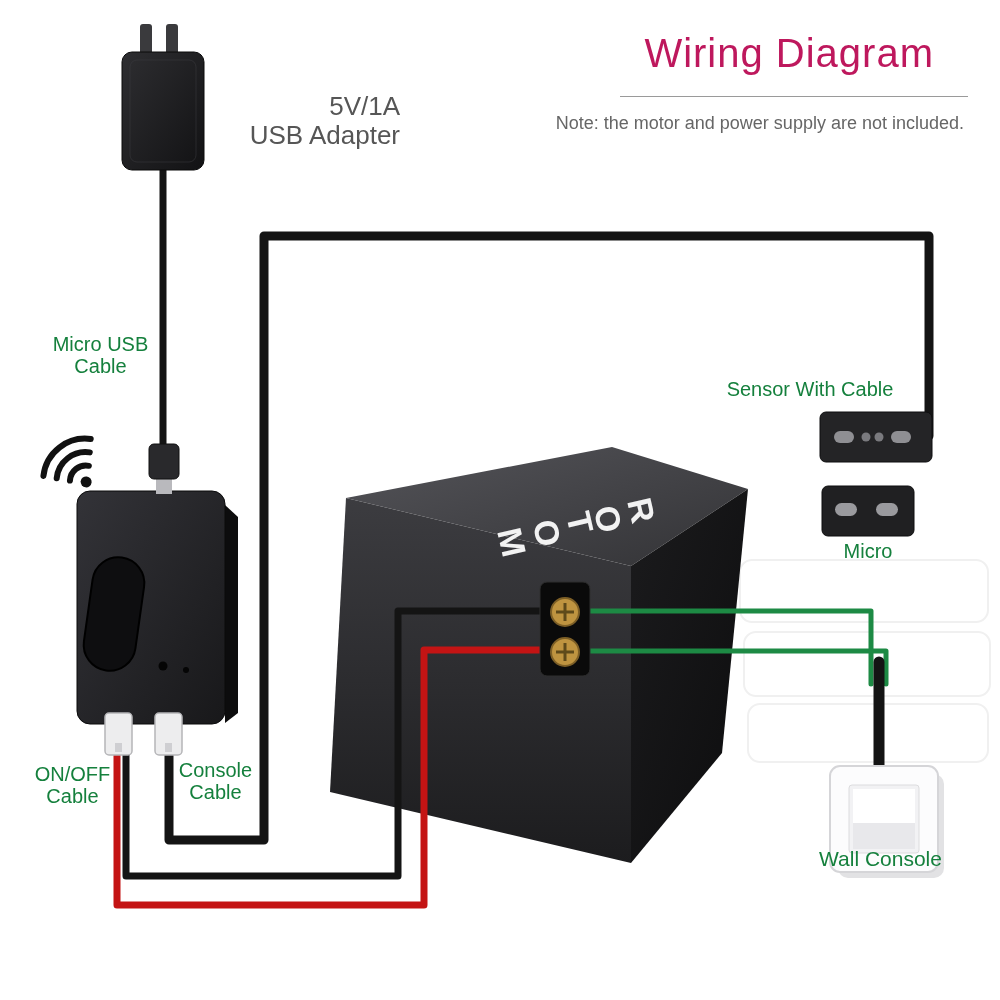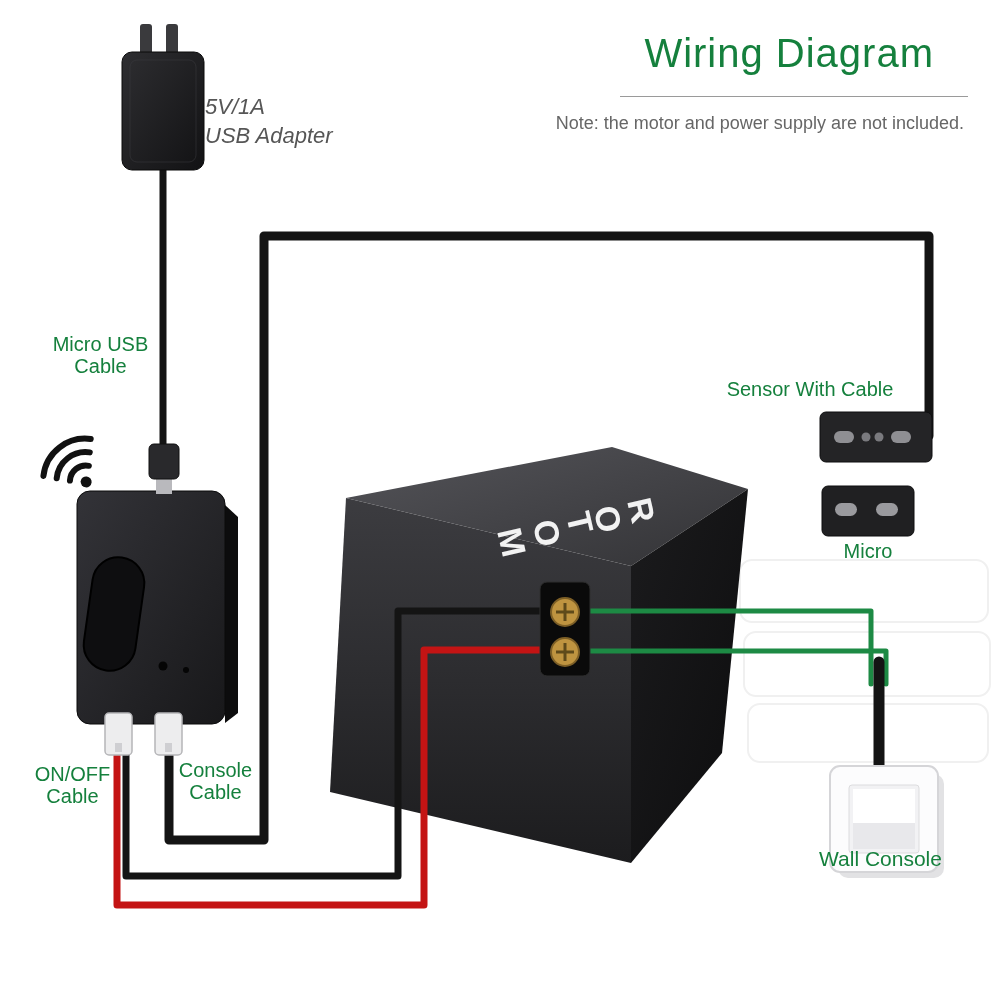--- a/index.html
+++ b/index.html
@@ -1,24 +1,24 @@
 <!DOCTYPE html>
 <html><head>
 <meta charset="utf-8">
 <style>
   html,body{margin:0;padding:0;background:#ffffff;}
   body{width:1000px;height:1000px;position:relative;overflow:hidden;
        font-family:"Liberation Sans", sans-serif;}
   #stage{position:absolute;left:0;top:0;width:1000px;height:1000px;}
   svg{position:absolute;left:0;top:0;}
   .lbl{position:absolute;text-align:center;color:#15803d;font-size:20px;line-height:22px;}
-  .lbl-big{position:absolute;text-align:left;color:#565656;font-size:22px;line-height:29px;font-style:italic;}
+  .lbl-big{position:absolute;text-align:right;color:#565656;font-size:26px;line-height:29px;}
   .header{position:absolute;left:538px;top:30px;width:432px;}
   .header h1{margin:0;padding:0 36px 0 0;text-align:right;font-size:40px;font-weight:400;
-             color:#15803d;letter-spacing:1px;line-height:46px;}
+             color:#be185d;letter-spacing:1px;line-height:46px;}
   .header .rule{width:348px;height:0;border-top:1px solid #9a9a9a;margin:20px 2px 0 auto;}
   .header p{margin:16px 6px 11px 0;text-align:right;font-size:18px;color:#666;}
   .wire{fill:none;stroke-linejoin:round;stroke-linecap:round;}
 </style>
 </head>
 <body>
 
 <div id="stage">
 
   <svg width="1000" height="1000" viewBox="0 0 1000 1000">

